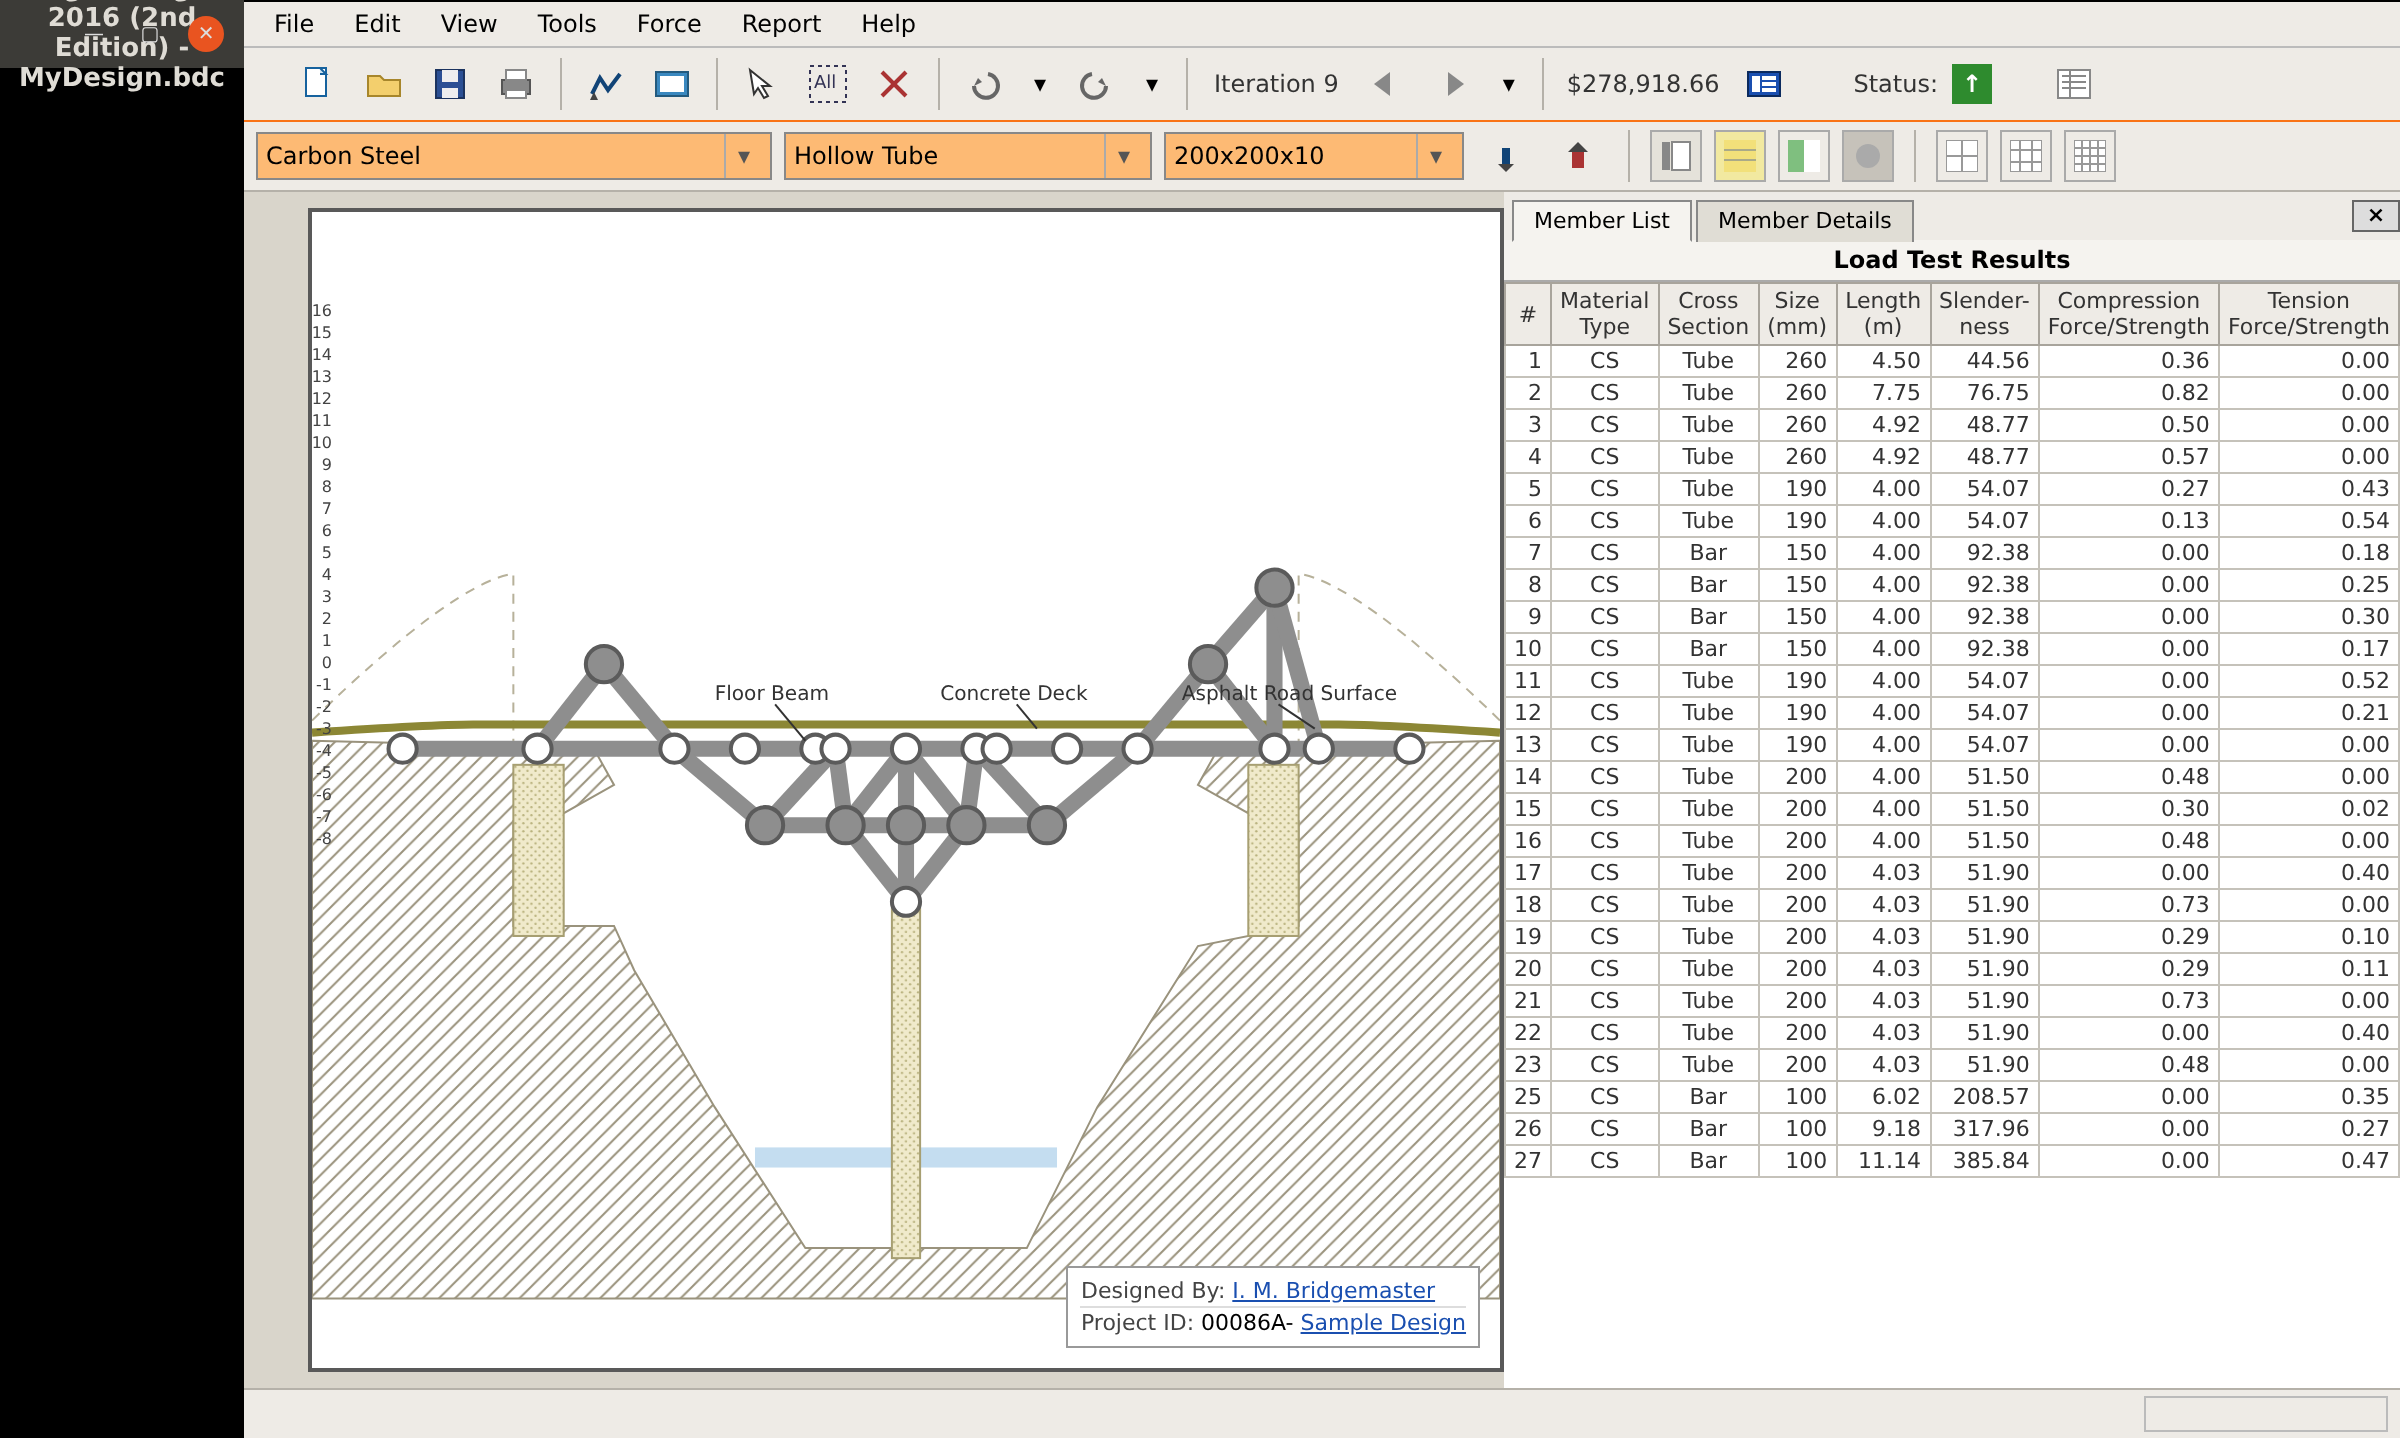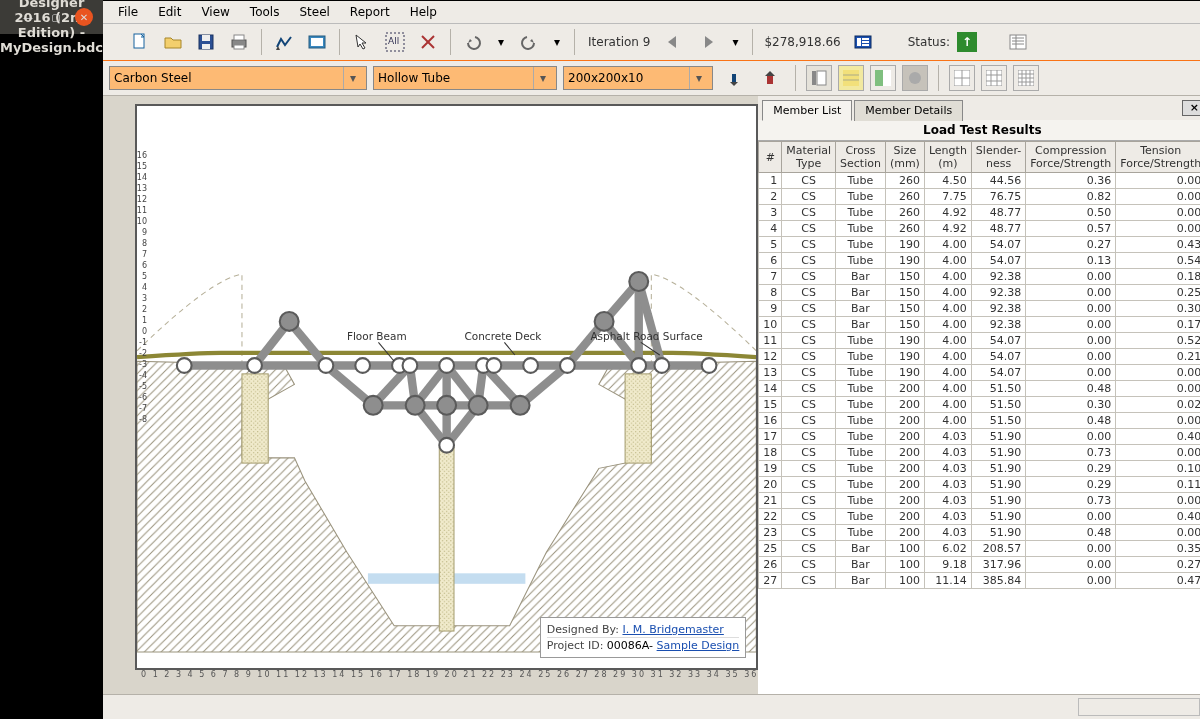--- a/index.html
+++ b/index.html
@@ -75,21 +75,21 @@
     </div>
   </div>
 
   <div class="content-area">
 
     <div class="menubar">
       <span>File</span>
       <span>Edit</span>
       <span>View</span>
       <span>Tools</span>
-      <span>Steel</span>
+      <span>Force</span>
       <span>Report</span>
       <span>Help</span>
     </div>
 
     <div class="toolbar">
       <span class="tbtn">
           <svg viewBox="0 0 20 20">
             <rect x="4" y="2" width="10" height="14" fill="#fff" stroke="#16629e"></rect>
             <polyline points="11,2 14,5 11,5" fill="#cfe3f1" stroke="#16629e"></polyline>
           </svg>
@@ -398,21 +398,20 @@
               <line x1="350" y1="210" x2="360" y2="222" stroke="#333"></line>
               <text class="deck-label" x="312" y="208">Concrete Deck</text>
               <line x1="480" y1="210" x2="498" y2="222" stroke="#333"></line>
               <text class="deck-label" x="432" y="208">Asphalt Road Surface</text>
             </svg>
             <div class="info-box">
               <div class="line"><span class="lbl">Designed By:</span> <span class="val">I. M. Bridgemaster</span></div>
               <div class="line"><span class="lbl">Project ID:</span> <span>00086A-</span> <span class="val">Sample Design</span></div>
             </div>
           </div>
-          <div class="ruler-h">0 1 2 3 4 5 6 7 8 9 10 11 12 13 14 15 16 17 18 19 20 21 22 23 24 25 26 27 28 29 30 31 32 33 34 35 36</div>
         </div>
       </div>
 
       <div class="right-pane">
         <div class="tabs-row">
           <div class="tabs">
             <div class="tab active">Member List</div>
             <div class="tab">Member Details</div>
           </div>
           <span class="close-panel">×</span>

